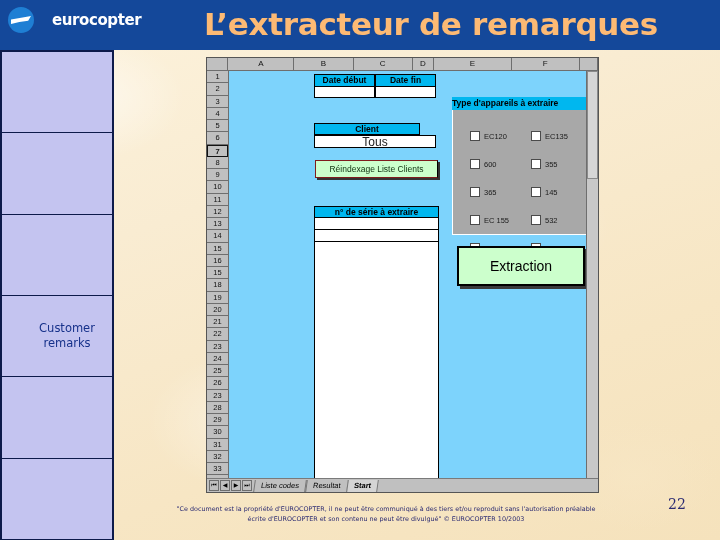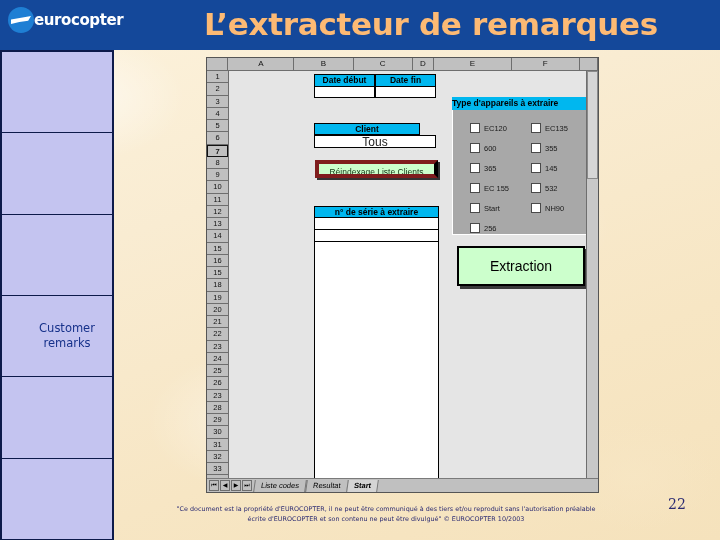--- a/index.html
+++ b/index.html
@@ -32,21 +32,21 @@
     left: 0; top: 0;
     width: 720px; height: 50px;
     background: #14489a;
   }
   .logo-wrap {
     position: absolute;
     left: 8px; top: 4px;
     width: 128px; height: 32px;
     display: flex;
     align-items: center;
-    gap: 0;
+    gap: 18px;
   }
   .logo-mark {
     width: 26px; height: 26px;
     border-radius: 50%;
     background: #1f7fd4;
     position: relative;
     flex: none;
   }
   .logo-mark::after {
     content: "";
@@ -162,21 +162,21 @@
     background: #c0c0c0;
   }
   .row-cell.sel {
     border: 1px solid #111;
     font-weight: bold;
   }
   .grid-area {
     position: absolute;
     left: 22px; top: 13px;
     right: 0; bottom: 14px;
-    background: #e5e5e5;
+    background: #7dd3fc;
   }
 
   .panel-label {
     background: #00b7ef;
     color: #000;
     font-weight: bold;
     text-align: center;
     font-size: 8.5px;
     line-height: 11px;
     border: 1px solid #000;
@@ -219,21 +219,21 @@
     font-size: 12px;
     line-height: 12px;
     color: #222;
   }
 
   .btn-reindex {
     position: absolute;
     left: 86px; top: 89px;
     width: 123px; height: 18px;
     background: #ccffcc;
-    border: 4px solid #7f1d1d;
+    border: 1px solid #7f1d1d;
     border-right-color: #000;
     box-shadow: 2px 2px 0 #333;
     box-sizing: border-box;
     text-align: center;
     font-size: 8.5px;
     line-height: 17px;
     color: #113311;
     white-space: nowrap;
     overflow: hidden;
   }
@@ -289,20 +289,21 @@
     flex-wrap: wrap;
   }
   .chk {
     width: 61px;
     height: 20px;
     display: flex;
     align-items: center;
     gap: 4px;
     padding-left: 10px;
     box-sizing: border-box;
+    margin-top: 8px;
   }
   .chk .box {
     width: 8px; height: 8px;
     background: #ffffff;
     border: 1px solid #4a4a4a;
     flex: none;
   }
   .chk .lbl {
     font-size: 7.5px;
     color: #1a1a1a;

